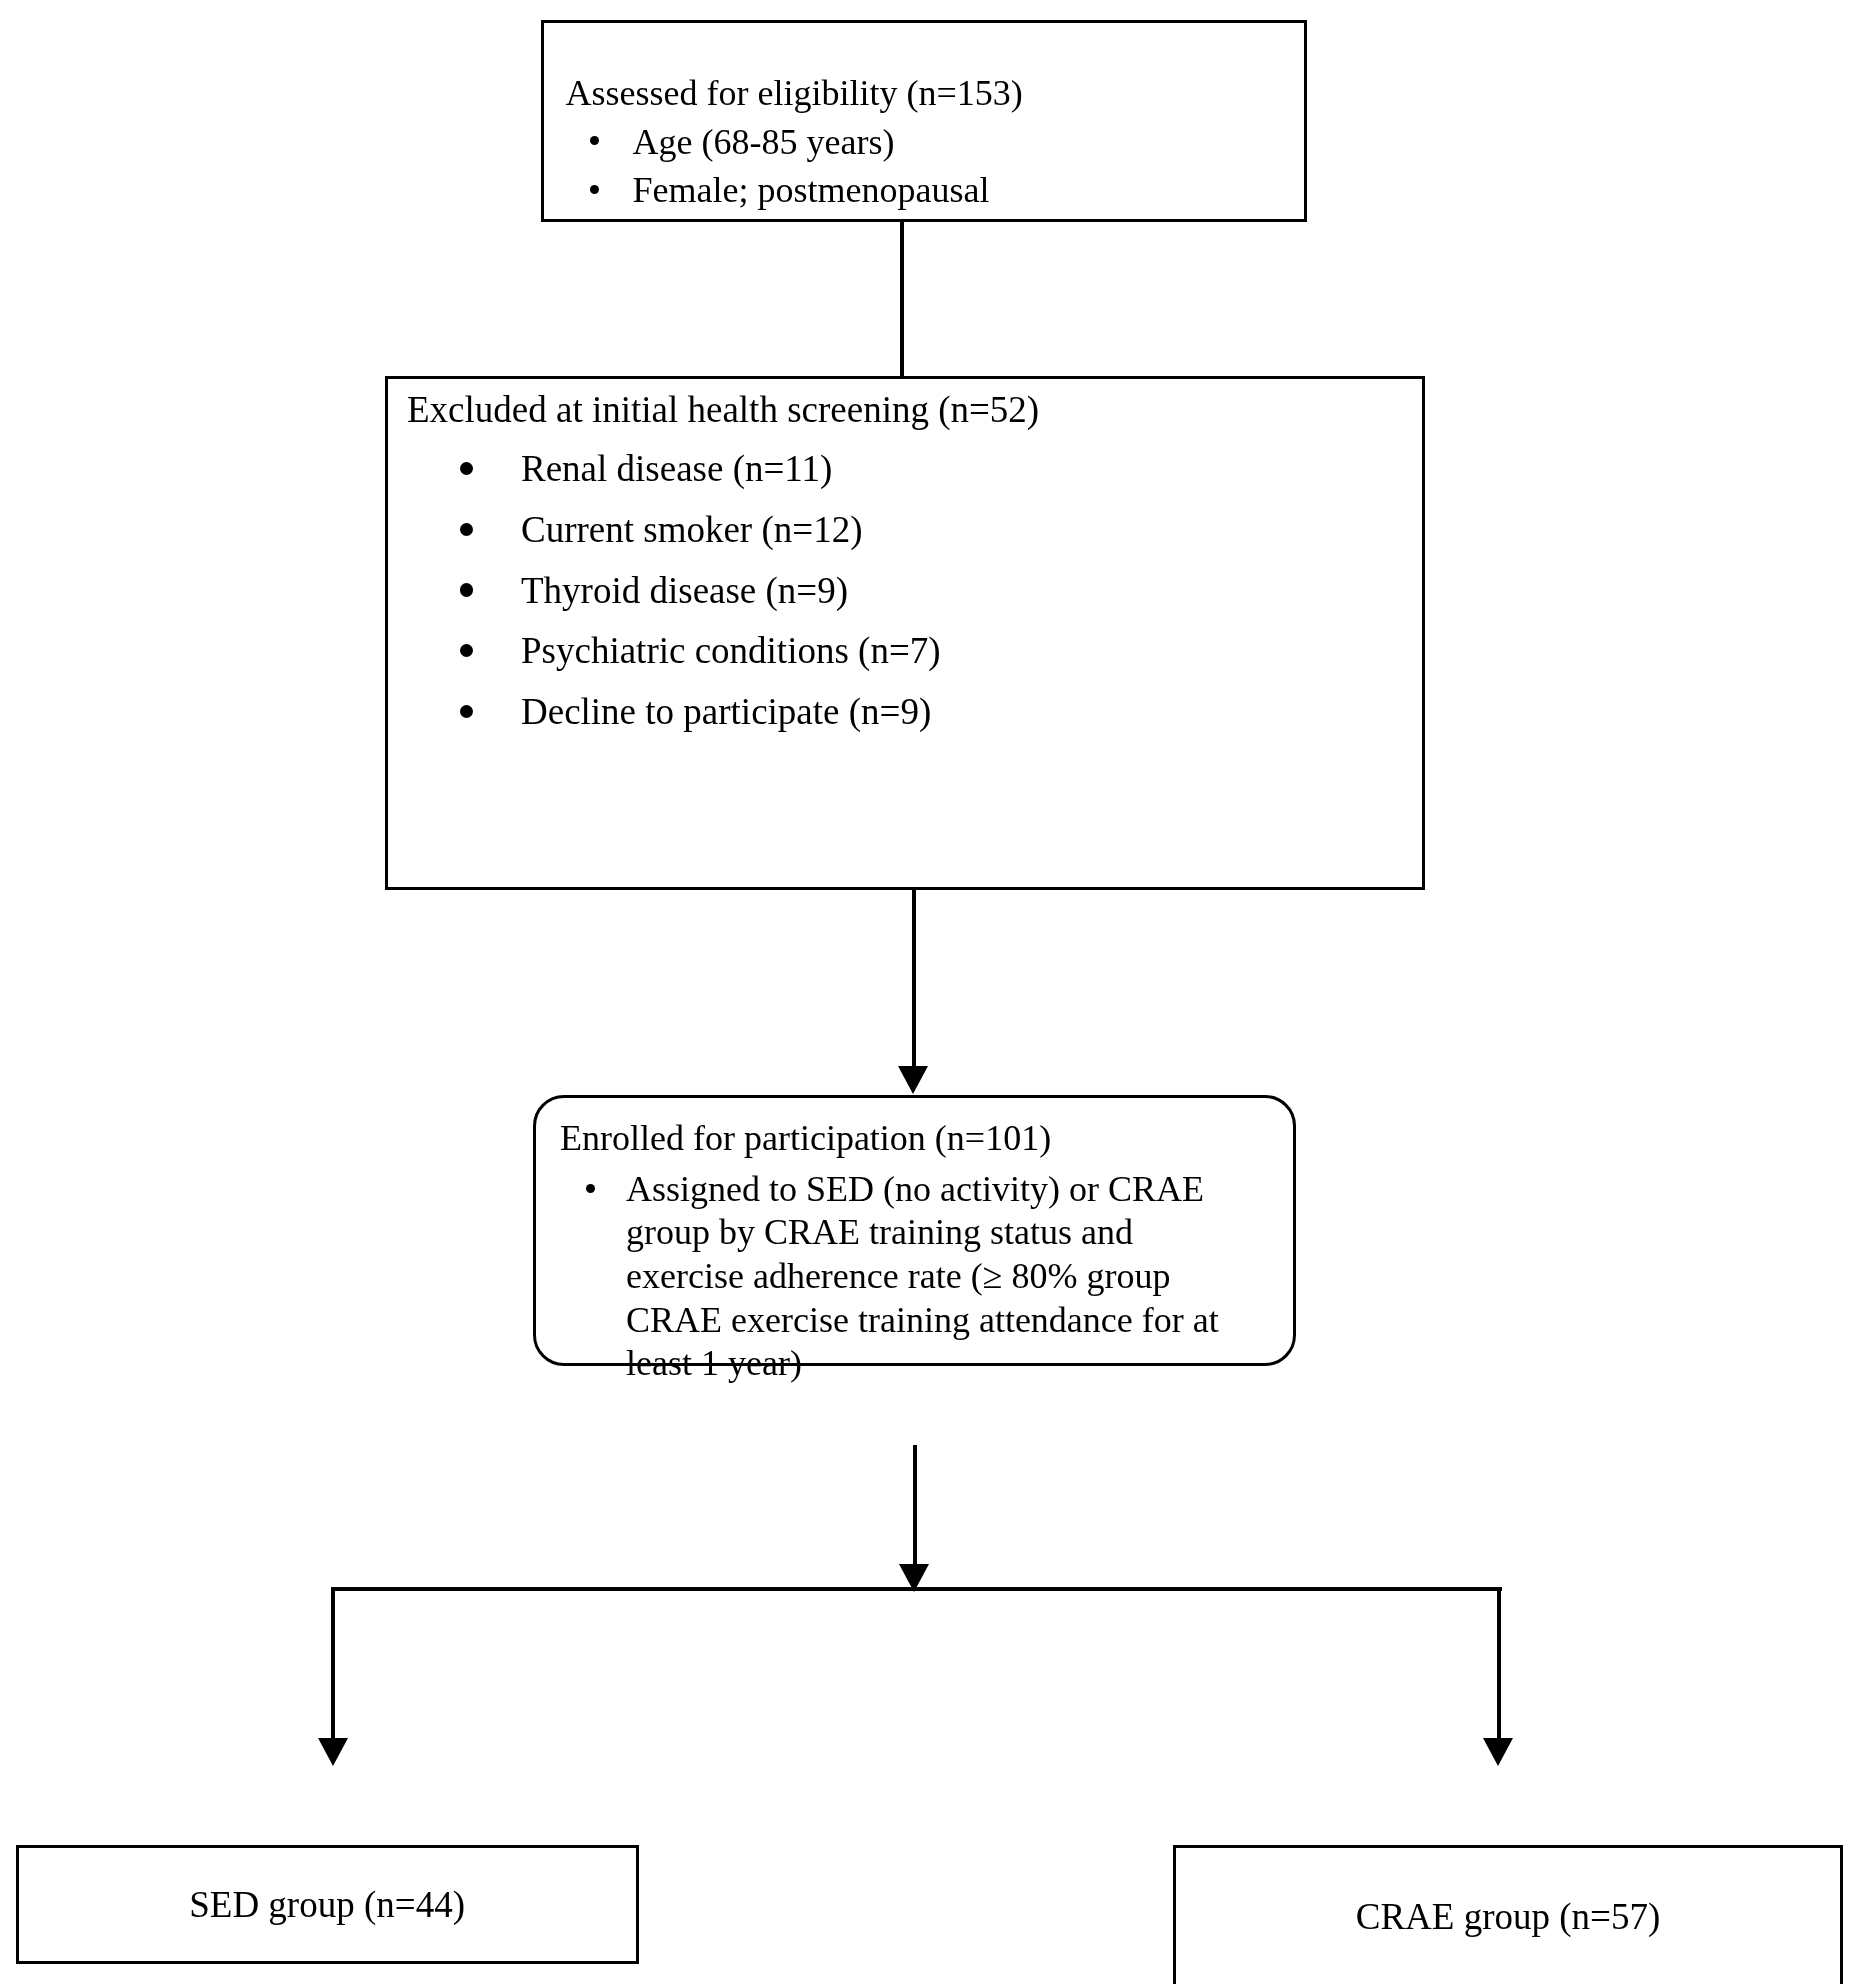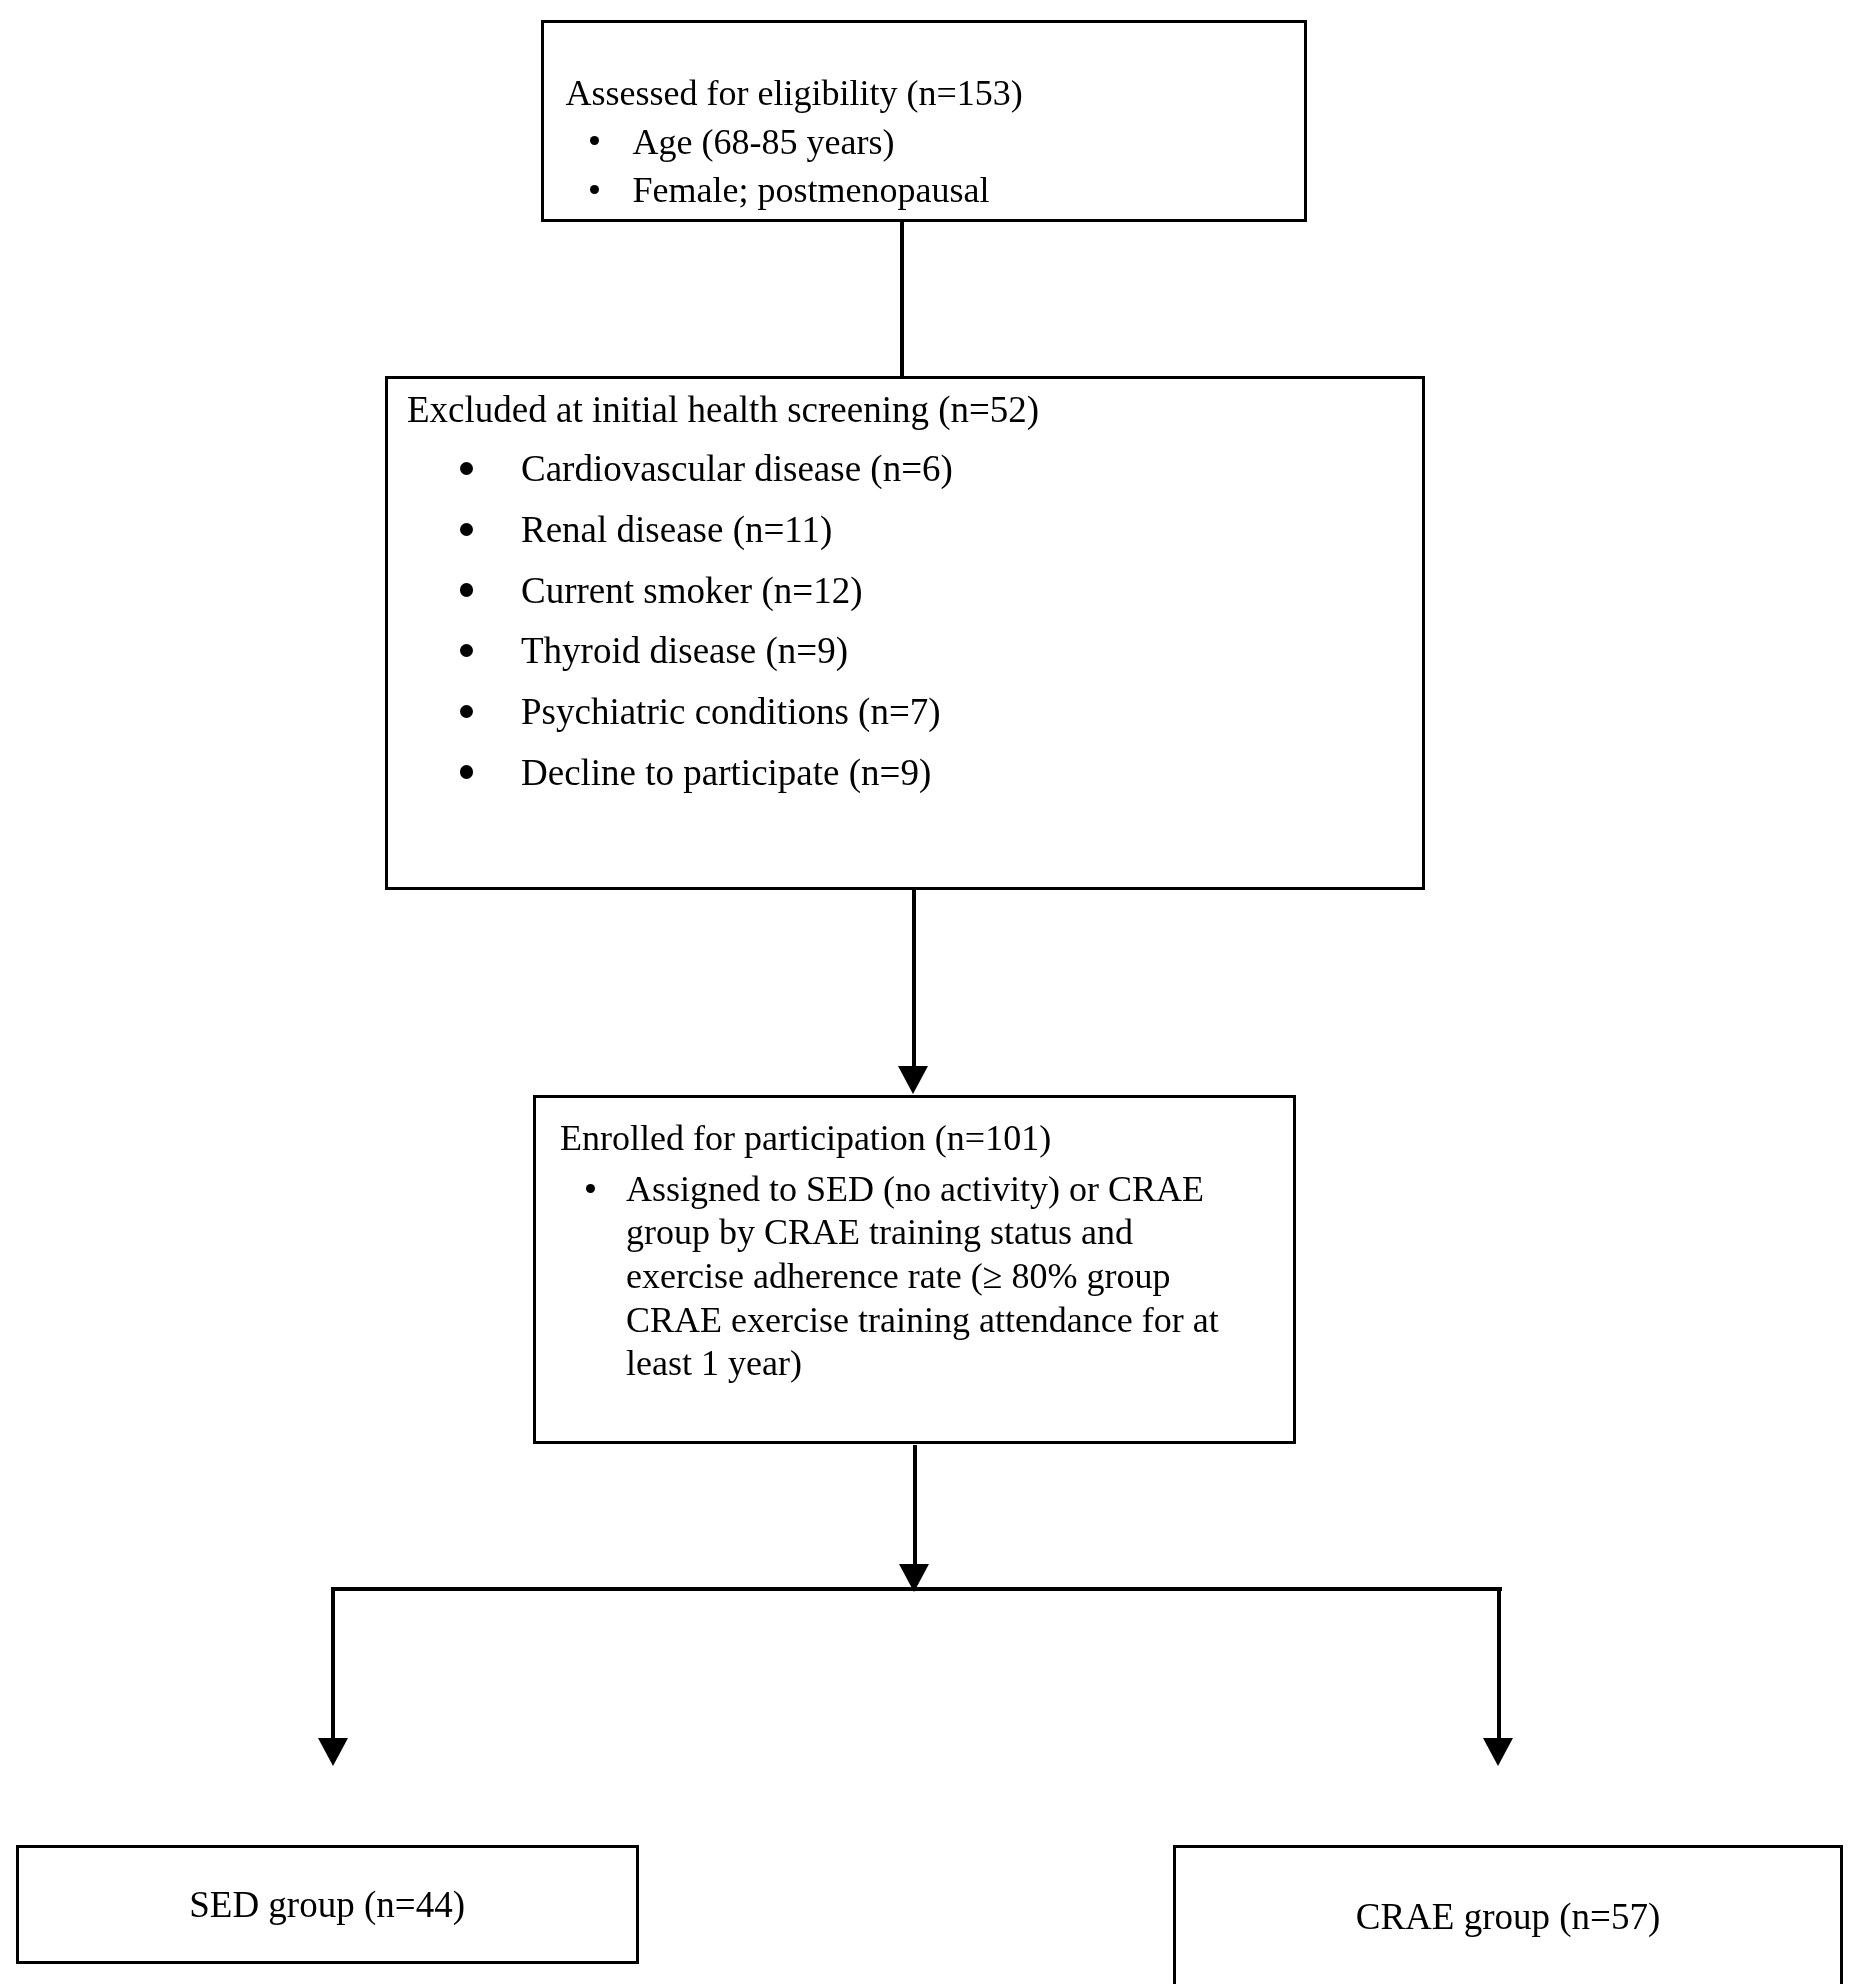--- a/index.html
+++ b/index.html
@@ -69,22 +69,23 @@
   #box-excluded .box-title { font-size: 37px; }
   #box-excluded .bullet-list { margin-top: 15.6px; }
   #box-excluded .bullet-item { padding-left: 114px; margin-bottom: 17px; font-size: 37px; }
   #box-excluded .bullet-dot { left: 53px; top: 0.40em; width: 13.2px; height: 13.2px; border-radius: 50%; background: #000; }
 
   
   #box-enrolled {
     left: 533px;
     top: 1095px;
     width: 763px;
-    height: 349px;
+    height: 271px;
     padding: 19px 0 0 24px;
+    border-radius: 31px;
   }
   #box-enrolled .box-title { font-size: 36px; }
   #box-enrolled .bullet-list { margin-top: 8.4px; }
   #box-enrolled .bullet-item {
     padding-left: 66px;
     font-size: 36px;
     line-height: 1.21;
     white-space: normal;
     width: 624px;
   }
@@ -164,24 +165,20 @@
     </ul>
   </div>
 
   <div class="vline" id="conn-1-2"></div>
 
   <div class="flow-box" id="box-excluded">
     <div class="box-title">Excluded at initial health screening (n=52)</div>
     <ul class="bullet-list">
       <li class="bullet-item">
         <span class="bullet-dot"></span>
-        <span class="bullet-text">Cardiovascular disease (n=6)</span>
-      </li>
-      <li class="bullet-item">
-        <span class="bullet-dot"></span>
         <span class="bullet-text">Renal disease (n=11)</span>
       </li>
       <li class="bullet-item">
         <span class="bullet-dot"></span>
         <span class="bullet-text">Current smoker (n=12)</span>
       </li>
       <li class="bullet-item">
         <span class="bullet-dot"></span>
         <span class="bullet-text">Thyroid disease (n=9)</span>
       </li>

